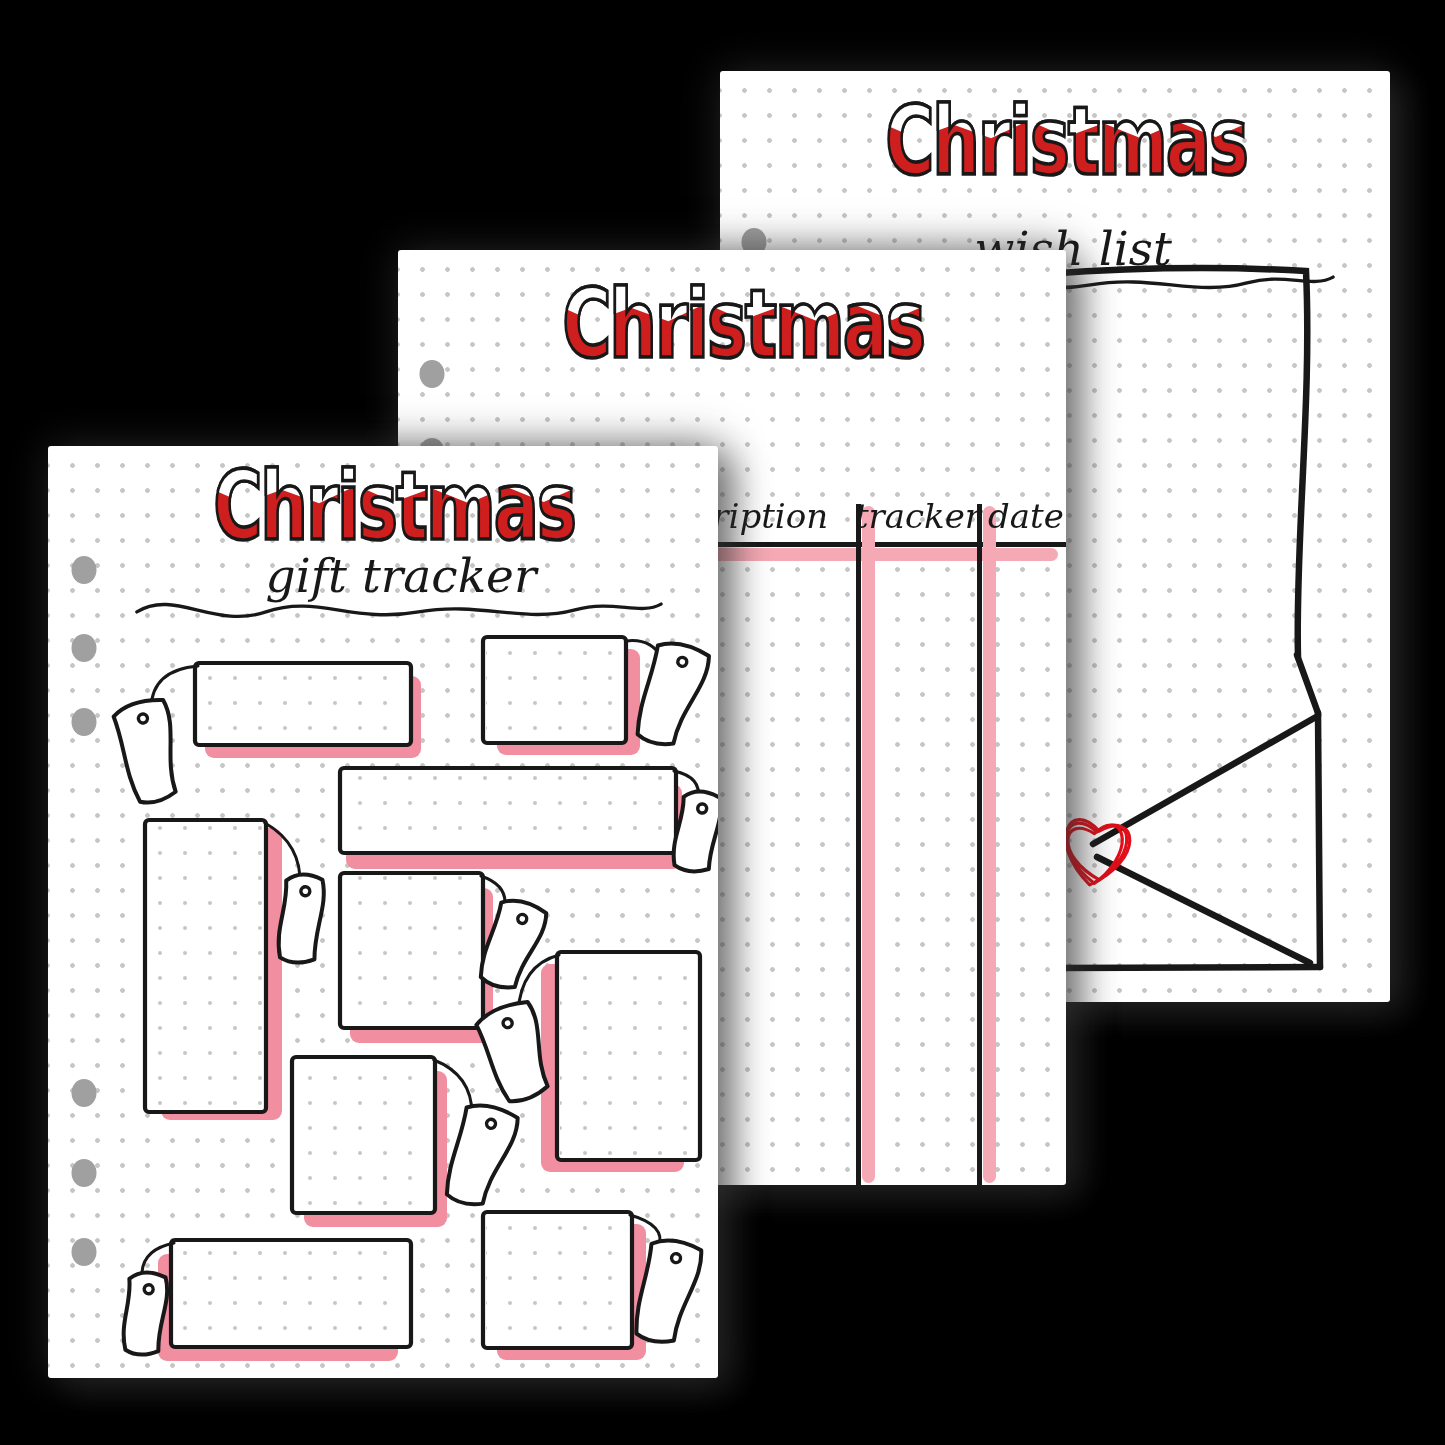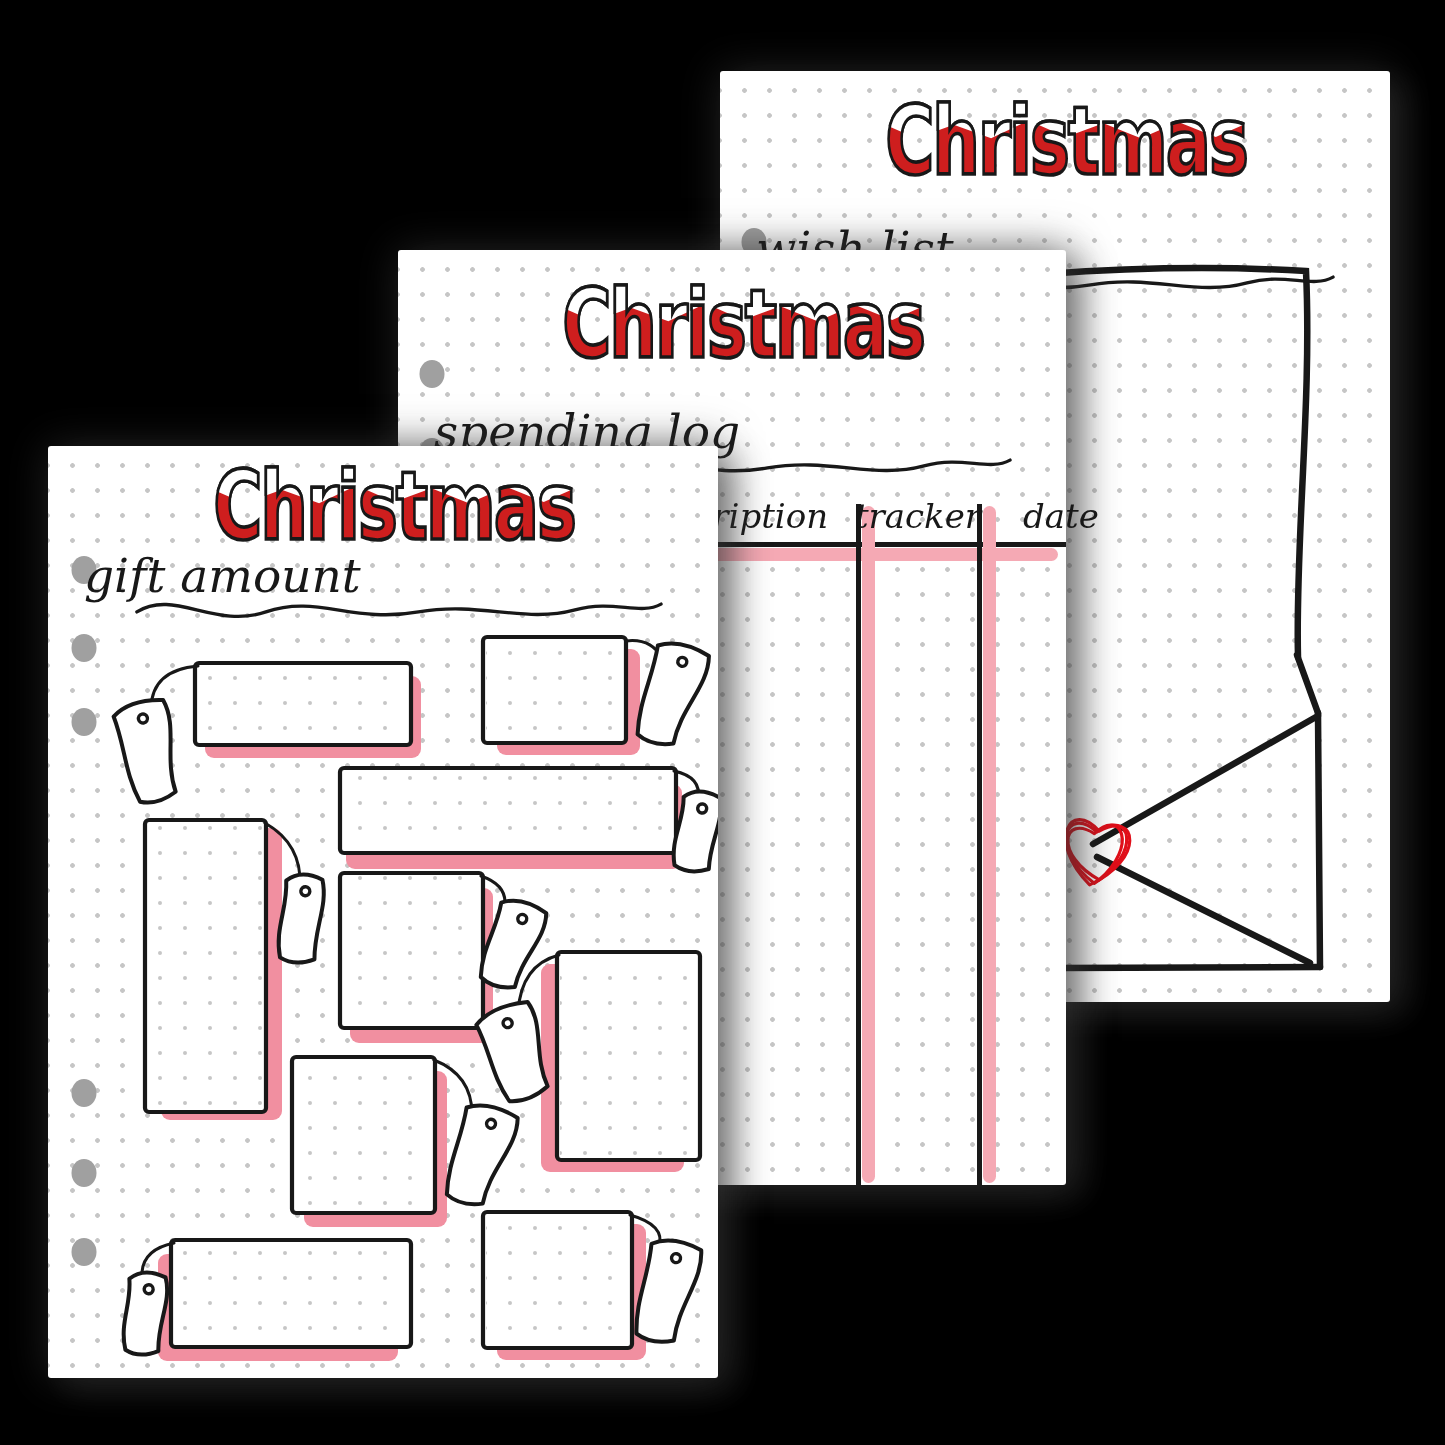--- a/index.html
+++ b/index.html
@@ -31,21 +31,21 @@
   }
   .t-snow{
     clip-path:polygon(0% 0%,100% 0%,100% 34%,96% 43%,91% 33%,86% 45%,80% 35%,74% 47%,68% 36%,62% 48%,56% 37%,50% 47%,44% 35%,38% 48%,32% 38%,26% 48%,20% 36%,14% 46%,8% 35%,3% 44%,0% 36%);
   }
 
   .subtitle-wrap{position:absolute;left:0;right:0;height:110px;}
   #page-wish  .subtitle-wrap{top:146px;}
   #page-spend .subtitle-wrap{top:150px;}
   #page-gift  .subtitle-wrap{top:98px;}
   .subtitle{
-    display:block;position:relative;z-index:2;padding-left:36px;
+    display:block;position:relative;z-index:2;text-align:center;padding-left:36px;
     font-family:"DejaVu Serif",serif;font-style:italic;font-size:47px;line-height:64px;
   }
   .squiggle{position:absolute;left:50%;top:40px;width:532px;height:48px;transform:translateX(-47%);z-index:1;}
   .squiggle path{fill:none;stroke-width:3.4;stroke-linecap:round;}
 
   .art{position:absolute;left:0;top:0;}
 
   
   .tline{position:absolute;}
   .t-head{
@@ -87,30 +87,24 @@
 
 <section class="page" id="page-spend" style="left: 398px; top: 250px; width: 668px; height: 935px;">
   <div class="holes">
       <div class="hole" style="left: 34px; top: 124px; background: rgb(160, 160, 160);"></div>
       <div class="hole" style="left: 34px; top: 202px; background: rgb(160, 160, 160);"></div>
     </div>
   <div class="title-wrap">
     <span class="t t-red" style="color: rgb(206, 30, 30);">Christmas</span>
     <span class="t t-snow" style="color: rgb(255, 255, 255);">Christmas</span>
   </div>
-  <div class="subtitle-wrap">
-    <svg class="squiggle" viewBox="0 0 544 48">
-      <path class="sq" d="M4,28 C42,4 84,46 136,28 C188,10 224,40 292,28 C356,17 400,40 452,26 C492,15 518,32 540,20" style="stroke: rgb(24, 24, 24);"></path>
-    </svg>
-    <span class="subtitle" style="color: rgb(24, 24, 24);">spending log</span>
-  </div>
   <div>
     <span class="t-head" style="left: 333px; top: 246px; color: rgb(24, 24, 24);">description</span>
     <span class="t-head" style="left: 520px; top: 246px; color: rgb(24, 24, 24);">tracker</span>
-    <span class="t-head" style="left: 628px; top: 246px; color: rgb(24, 24, 24); margin-left: 35px;">date</span>
+    <span class="t-head" style="left: 628px; top: 246px; color: rgb(24, 24, 24);">date</span>
     <div class="tline" id="hline" style="left: 16px; top: 292px; width: 652px; height: 5px; background: rgb(24, 24, 24);"></div>
     <div class="tline" id="hpink" style="left: 14px; top: 298px; width: 646px; height: 13px; background: rgb(245, 169, 180); border-radius: 7px;"></div>
     <div class="tline vblack" id="v1" style="left: 458px; top: 254px; width: 5px; height: 681px; background: rgb(24, 24, 24);"></div>
     <div class="tline vblack" id="v2" style="left: 579px; top: 254px; width: 5px; height: 681px; background: rgb(24, 24, 24);"></div>
     <div class="tline vpink" id="vp1" style="left: 464px; top: 256px; width: 13px; height: 677px; background: rgb(245, 169, 180); border-radius: 7px;"></div>
     <div class="tline vpink" id="vp2" style="left: 585px; top: 256px; width: 13px; height: 677px; background: rgb(245, 169, 180); border-radius: 7px;"></div>
   </div>
 </section>
 
 <section class="page" id="page-gift" style="left: 48px; top: 446px; width: 670px; height: 932px;">
@@ -123,21 +117,21 @@
       <div class="hole" style="left: 36px; top: 806px; background: rgb(160, 160, 160);"></div>
     </div>
   <div class="title-wrap">
     <span class="t t-red" style="color: rgb(206, 30, 30);">Christmas</span>
     <span class="t t-snow" style="color: rgb(255, 255, 255);">Christmas</span>
   </div>
   <div class="subtitle-wrap">
     <svg class="squiggle" viewBox="0 0 544 48">
       <path class="sq" d="M4,28 C42,4 84,46 136,28 C188,10 224,40 292,28 C356,17 400,40 452,26 C492,15 518,32 540,20" style="stroke: rgb(24, 24, 24);"></path>
     </svg>
-    <span class="subtitle" style="color: rgb(24, 24, 24);">gift amount</span>
+    <span class="subtitle" style="color: rgb(24, 24, 24);">gift tracker</span>
   </div>
   <svg class="art" width="670" height="932" viewBox="0 0 670 932">
       <defs>
         <pattern id="boxdots" width="25" height="25" patternUnits="userSpaceOnUse">
           <circle cx="12" cy="7" r="2" fill="#c6c6c6"></circle>
         </pattern>
       </defs>
       <rect x="157" y="230" width="216" height="82" rx="9" fill="#f18fa0"></rect>
       <rect x="449" y="203" width="143" height="106" rx="9" fill="#f18fa0"></rect>
       <rect x="298" y="338" width="336" height="85" rx="9" fill="#f18fa0"></rect>

